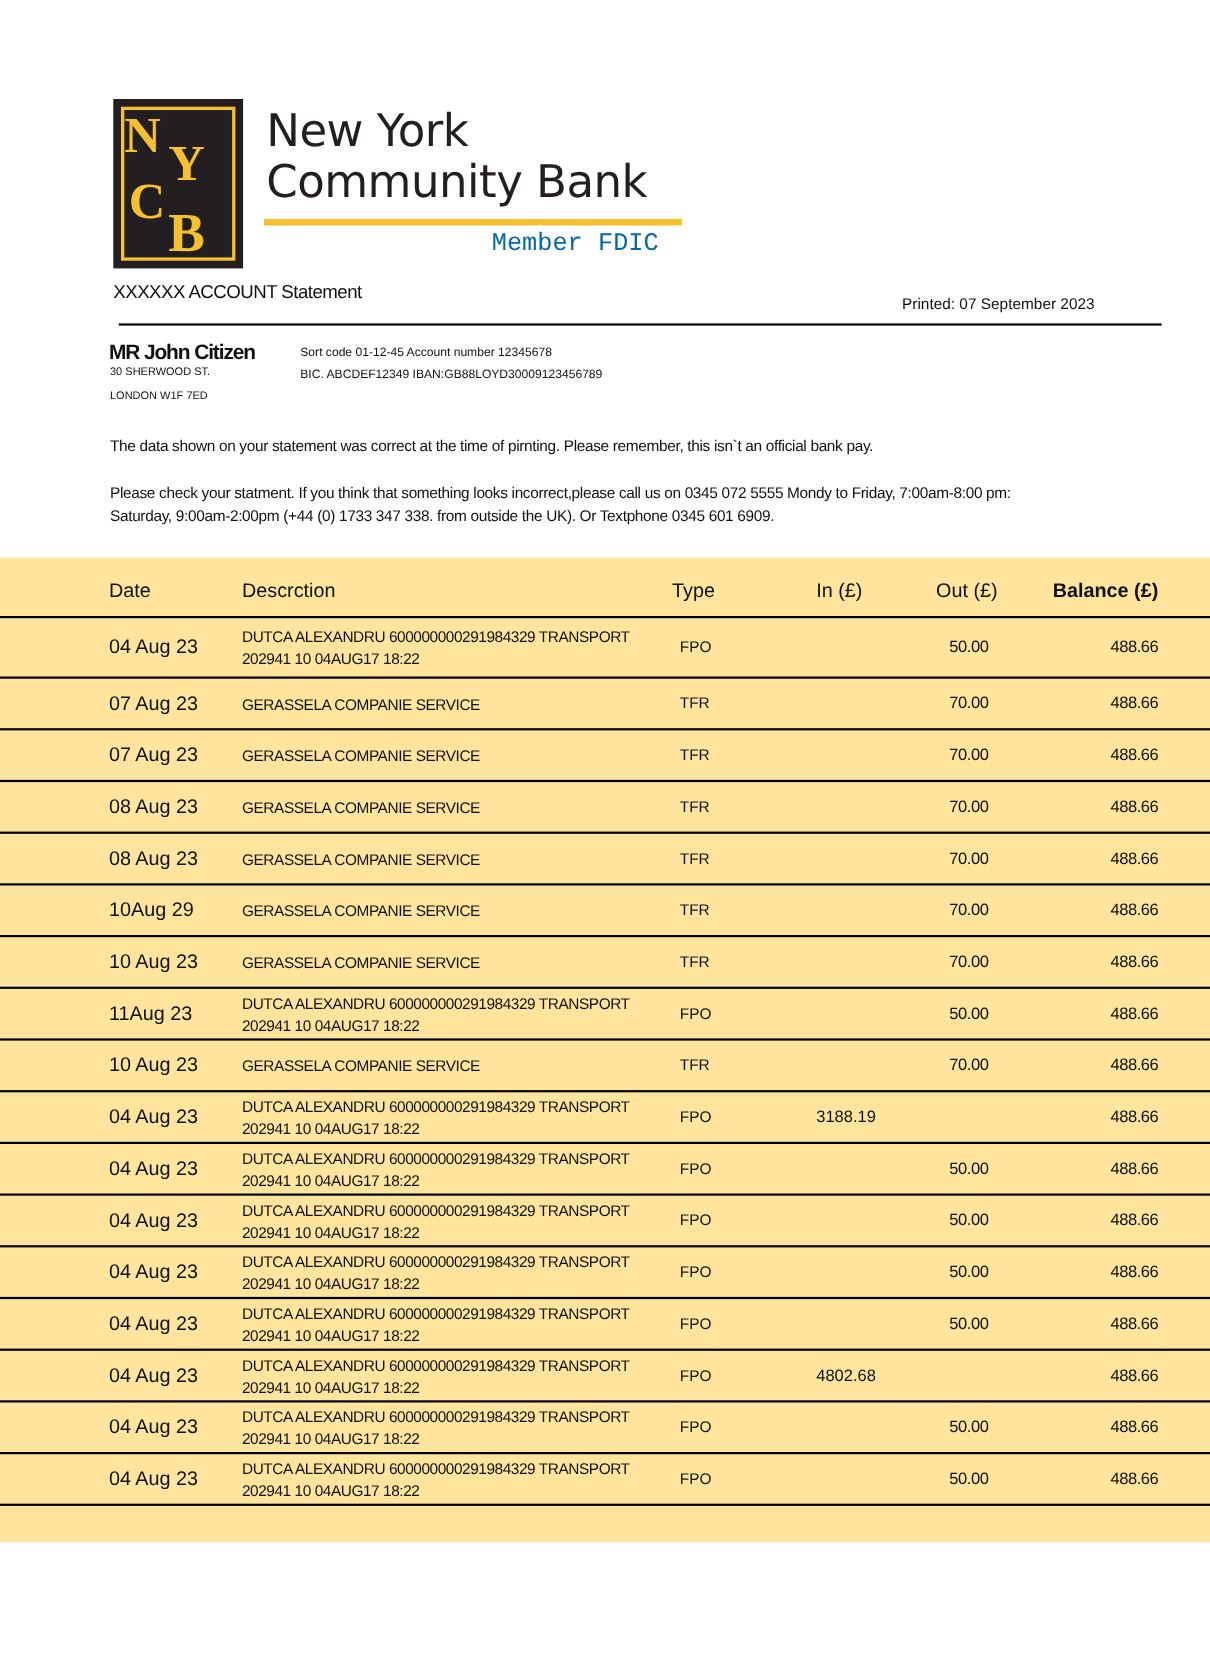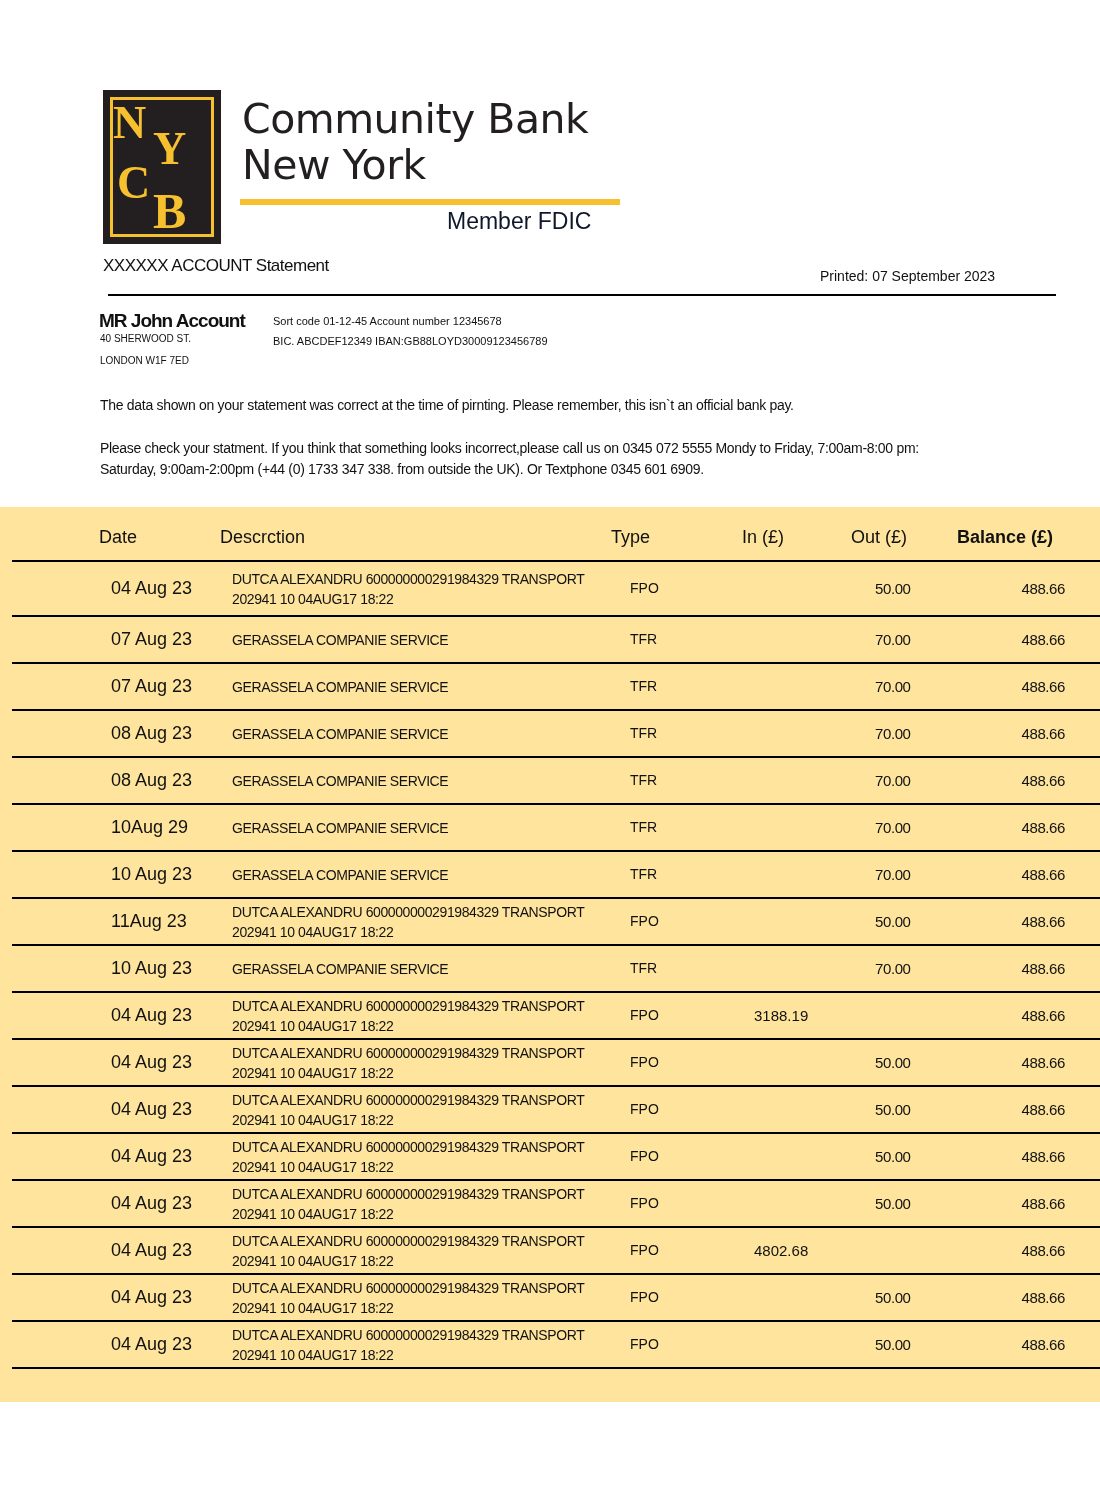--- a/index.html
+++ b/index.html
@@ -15,22 +15,22 @@
                    color: #f6c02e; line-height: 1; }
     .l-n { left: 10px; top: 10px; font-size: 46px; }
     .l-y { left: 50px; top: 36px; font-size: 46px; }
     .l-c { left: 14px; top: 70px; font-size: 46px; }
     .l-b { left: 50px; top: 96px; font-size: 50px; }
 
     .bank-name { position: absolute; left: 242px; top: 96px; font-size: 41px; line-height: 46px;
                  color: #231f20; font-family: "DejaVu Sans", sans-serif; font-weight: normal;
                  letter-spacing: -0.5px; }
     .bank-bar { position: absolute; left: 240px; top: 199px; width: 380px; height: 6px; background: #f6c02e; }
-    .bank-fdic { position: absolute; left: 447px; top: 208px; font-size: 23px; color: #0f172a;
-                 font-family: Liberation Sans, sans-serif; }
+    .bank-fdic { position: absolute; left: 447px; top: 208px; font-size: 23px; color: #0369a1;
+                 font-family: Liberation Mono, monospace; }
 
     
     .stmt-title { position: absolute; left: 103px; top: 256px; font-size: 17px; letter-spacing: -0.5px; }
     .printed { position: absolute; left: 820px; top: 268px; font-size: 14px; }
     .hr-main { position: absolute; left: 108px; top: 294px; width: 948px; height: 2px; background: #000; }
 
     .cust-name { position: absolute; left: 99px; top: 310px; font-size: 19px; font-weight: bold; letter-spacing: -1px; }
     .cust-addr1 { position: absolute; left: 100px; top: 333px; font-size: 10px; }
     .cust-addr2 { position: absolute; left: 100px; top: 355px; font-size: 10px; }
     .acct-line1 { position: absolute; left: 273px; top: 315px; font-size: 11px; }
@@ -43,53 +43,53 @@
     .panel { position: absolute; left: 0; top: 507px; width: 1100px; height: 895px; background: #fee49c; }
 
     .th { position: absolute; top: 527px; font-size: 18px; }
     .th-date { left: 99px; }
     .th-desc { left: 220px; }
     .th-type { left: 611px; }
     .th-in { left: 742px; }
     .th-out { left: 851px; }
     .th-bal { right: 47px; font-weight: bold; }
 
-    .rows { position: absolute; left: 12px; top: 560px; width: 881px; }
+    .rows { position: absolute; left: 0; top: 560px; width: 881px; }
     .row { position: relative; width: 1100px; border-top: 2px solid #000; }
     .row .cell { position: absolute; }
     .c-date { left: 99px; font-size: 18px; }
     .c-desc { left: 220px; font-size: 14px; line-height: 20px; letter-spacing: -0.4px; }
     .c-type { left: 618px; font-size: 14px; }
     .c-in { left: 742px; font-size: 15px; }
     .c-out { left: 863px; font-size: 15px; letter-spacing: -0.4px; }
     .c-bal { right: 47px; font-size: 15px; letter-spacing: -0.4px; }
   </style>
 </head>
 <body>
 
 <div class="logo-box">
   <div class="logo-inner"></div>
   <span class="logo-letter l-n">N</span>
   <span class="logo-letter l-y">Y</span>
   <span class="logo-letter l-c">C</span>
   <span class="logo-letter l-b">B</span>
 </div>
 <div class="bank-name">
+  <div>New York</div>
   <div>Community Bank</div>
-  <div>New York</div>
 </div>
 <div class="bank-bar"></div>
 <div class="bank-fdic">Member FDIC</div>
 
 <div class="stmt-title">XXXXXX ACCOUNT Statement</div>
 <div class="printed">Printed: 07 September 2023</div>
 <div class="hr-main"></div>
 
-<div class="cust-name">MR John Account</div>
-<div class="cust-addr1">40 SHERWOOD ST.</div>
+<div class="cust-name">MR John Citizen</div>
+<div class="cust-addr1">30 SHERWOOD ST.</div>
 <div class="cust-addr2">LONDON W1F 7ED</div>
 <div class="acct-line1">Sort code 01-12-45 Account number 12345678</div>
 <div class="acct-line2">BIC. ABCDEF12349  IBAN:GB88LOYD30009123456789</div>
 
 <div class="notice1">The data shown on your statement was correct at the time of pirnting. Please remember, this isn`t an official bank pay.</div>
 <div class="notice2">Please check your statment. If you think that something looks incorrect,please call us on 0345 072 5555 Mondy to Friday, 7:00am-8:00 pm: Saturday, 9:00am-2:00pm (+44 (0) 1733 347 338. from outside the UK). Or Textphone 0345 601 6909.</div>
 
 <div class="panel"></div>
 
 <div class="th th-date">Date</div>

